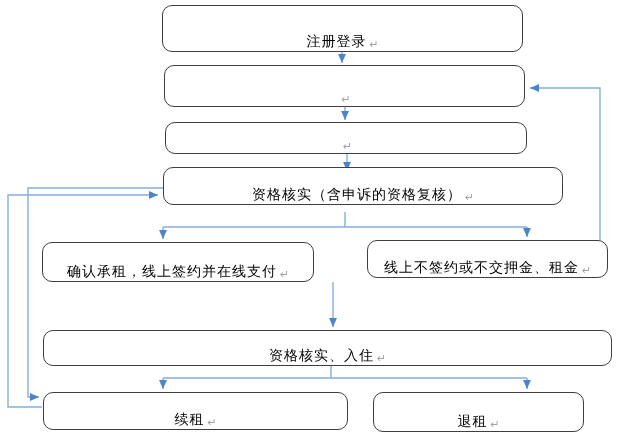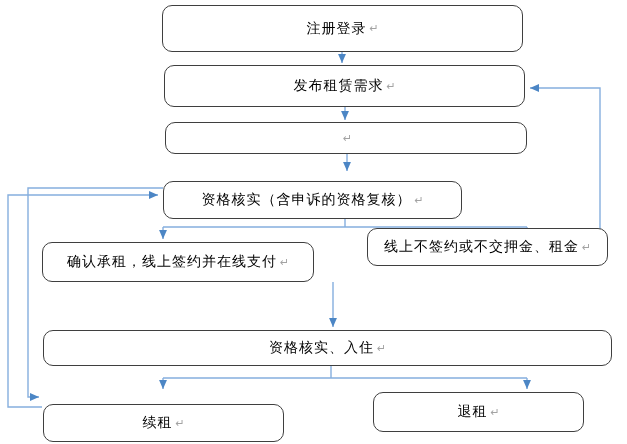--- a/index.html
+++ b/index.html
@@ -11,21 +11,21 @@
     position:relative;width:627px;height:444px;overflow:hidden;
     background:var(--background);
     font-family:"Liberation Sans","DejaVu Sans",sans-serif;
   }
   svg.wires{position:absolute;left:0;top:0;width:627px;height:444px;pointer-events:none;}
   svg.wires path.w{fill:none;stroke:var(--line);stroke-width:1.4;}
   svg.wires .head{fill:var(--arrow);}
   .node{
     position:absolute;box-sizing:border-box;background:#fff;
     border:1.8px solid var(--border);border-radius:10px;
-    display:flex;align-items:center;justify-content:center;
+    display:flex;align-items:flex-end;justify-content:center;
     font-size:14px;color:var(--text);letter-spacing:1px;white-space:nowrap;
     z-index:2;
   }
   .pilcrow{color:var(--pilcrow);font-size:11px;margin-left:3px;letter-spacing:0;}
 </style>
 </head>
 <body>
 
 <div class="canvas">
 
@@ -57,49 +57,48 @@
     <path class="w" d="M42 407 H8 V195 H158" marker-end="url(#ah)"></path>
     <path class="w" d="M163 188 H28 V397 H39" marker-end="url(#ah)"></path>
   </svg>
 
   <div class="node" style="left:162px;top:5px;width:361px;height:47px">
     <span>注册登录</span>
       <span class="pilcrow">↵</span>
   </div>
 
   <div class="node" style="left:164px;top:65px;width:361px;height:42px">
-    <span>发布租赁需求</span>
       <span class="pilcrow">↵</span>
   </div>
 
   <div class="node" style="left:165px;top:122px;width:362px;height:32px">
       <span class="pilcrow">↵</span>
   </div>
 
-  <div class="node" style="left:163px;top:181px;width:299px;height:38px">
+  <div class="node" style="left:163px;top:167px;width:400px;height:38px">
     <span>资格核实（含申诉的资格复核）</span>
       <span class="pilcrow">↵</span>
   </div>
 
   <div class="node" style="left:42px;top:242px;width:272px;height:40px">
     <span>确认承租，线上签约并在线支付</span>
       <span class="pilcrow">↵</span>
   </div>
 
-  <div class="node" style="left:367px;top:228px;width:241px;height:38px">
+  <div class="node" style="left:367px;top:240px;width:241px;height:38px">
     <span>线上不签约或不交押金、租金</span>
       <span class="pilcrow">↵</span>
   </div>
 
   <div class="node" style="left:43px;top:330px;width:569px;height:36px">
     <span>资格核实、入住</span>
       <span class="pilcrow">↵</span>
   </div>
 
-  <div class="node" style="left:43px;top:404px;width:241px;height:38px">
+  <div class="node" style="left:43px;top:392px;width:305px;height:38px">
     <span>续租</span>
       <span class="pilcrow">↵</span>
   </div>
 
   <div class="node" style="left:373px;top:392px;width:211px;height:40px">
     <span>退租</span>
       <span class="pilcrow">↵</span>
   </div>
 
 </div>

